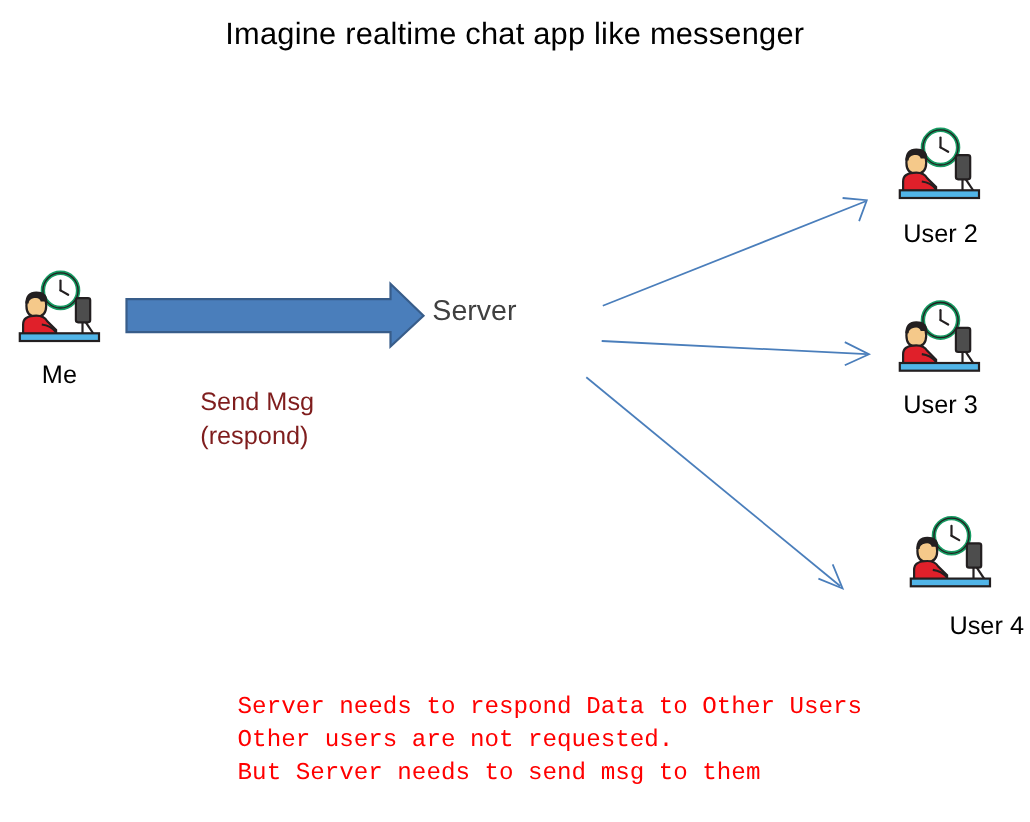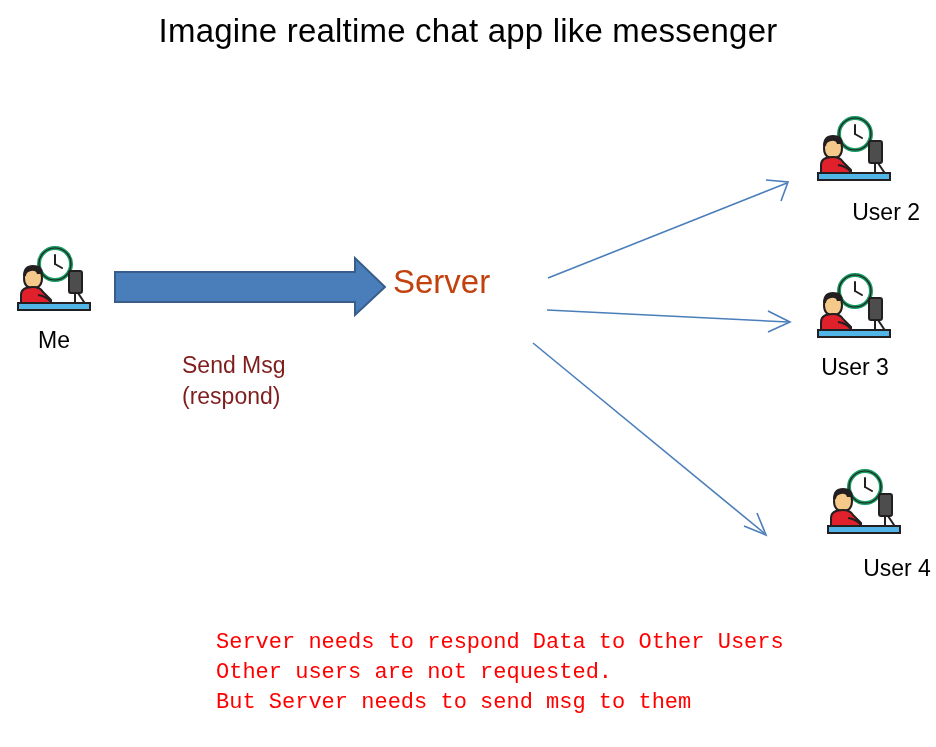--- a/index.html
+++ b/index.html
@@ -21,34 +21,34 @@
     width: 936px;
     height: 747px;
   }
   .abs { position: absolute; }
 
   
   #title {
     left: 0; top: 10px;
     width: 936px;
     text-align: center;
-    font-size: 33px;
+    font-size: 28px;
     line-height: 42px;
     letter-spacing: 0.2px;
     white-space: nowrap;
     color: #000;
   }
 
   
   #server-label {
     left: 393px; top: 260px;
-    font-size: 33px;
+    font-size: 26px;
     line-height: 44px;
     white-space: nowrap;
-    color: #c2410c;
+    color: #404040;
   }
 
   
   #send-msg-label {
     left: 182px; top: 350px;
     font-size: 23px;
     line-height: 31px;
     white-space: nowrap;
     color: #7f1d1d;
   }
@@ -76,21 +76,21 @@
     text-align: center;
     white-space: nowrap;
     color: #000;
   }
 
   
   #node-me        { left: 12px;  top: 245px; }
   #node-me-label  { left: 0px;   top: 325px; width: 108px; text-align: center; }
 
   #node-user2       { left: 812px; top: 115px; }
-  #node-user2-label { left: 790px; top: 197px; width: 130px; text-align: right; }
+  #node-user2-label { left: 790px; top: 197px; width: 130px; }
 
   #node-user3       { left: 812px; top: 272px; }
   #node-user3-label { left: 790px; top: 352px; width: 130px; }
 
   #node-user4       { left: 822px; top: 468px; }
   #node-user4-label { left: 832px; top: 553px; width: 130px; }
 </style>
 </head>
 <body>
 

